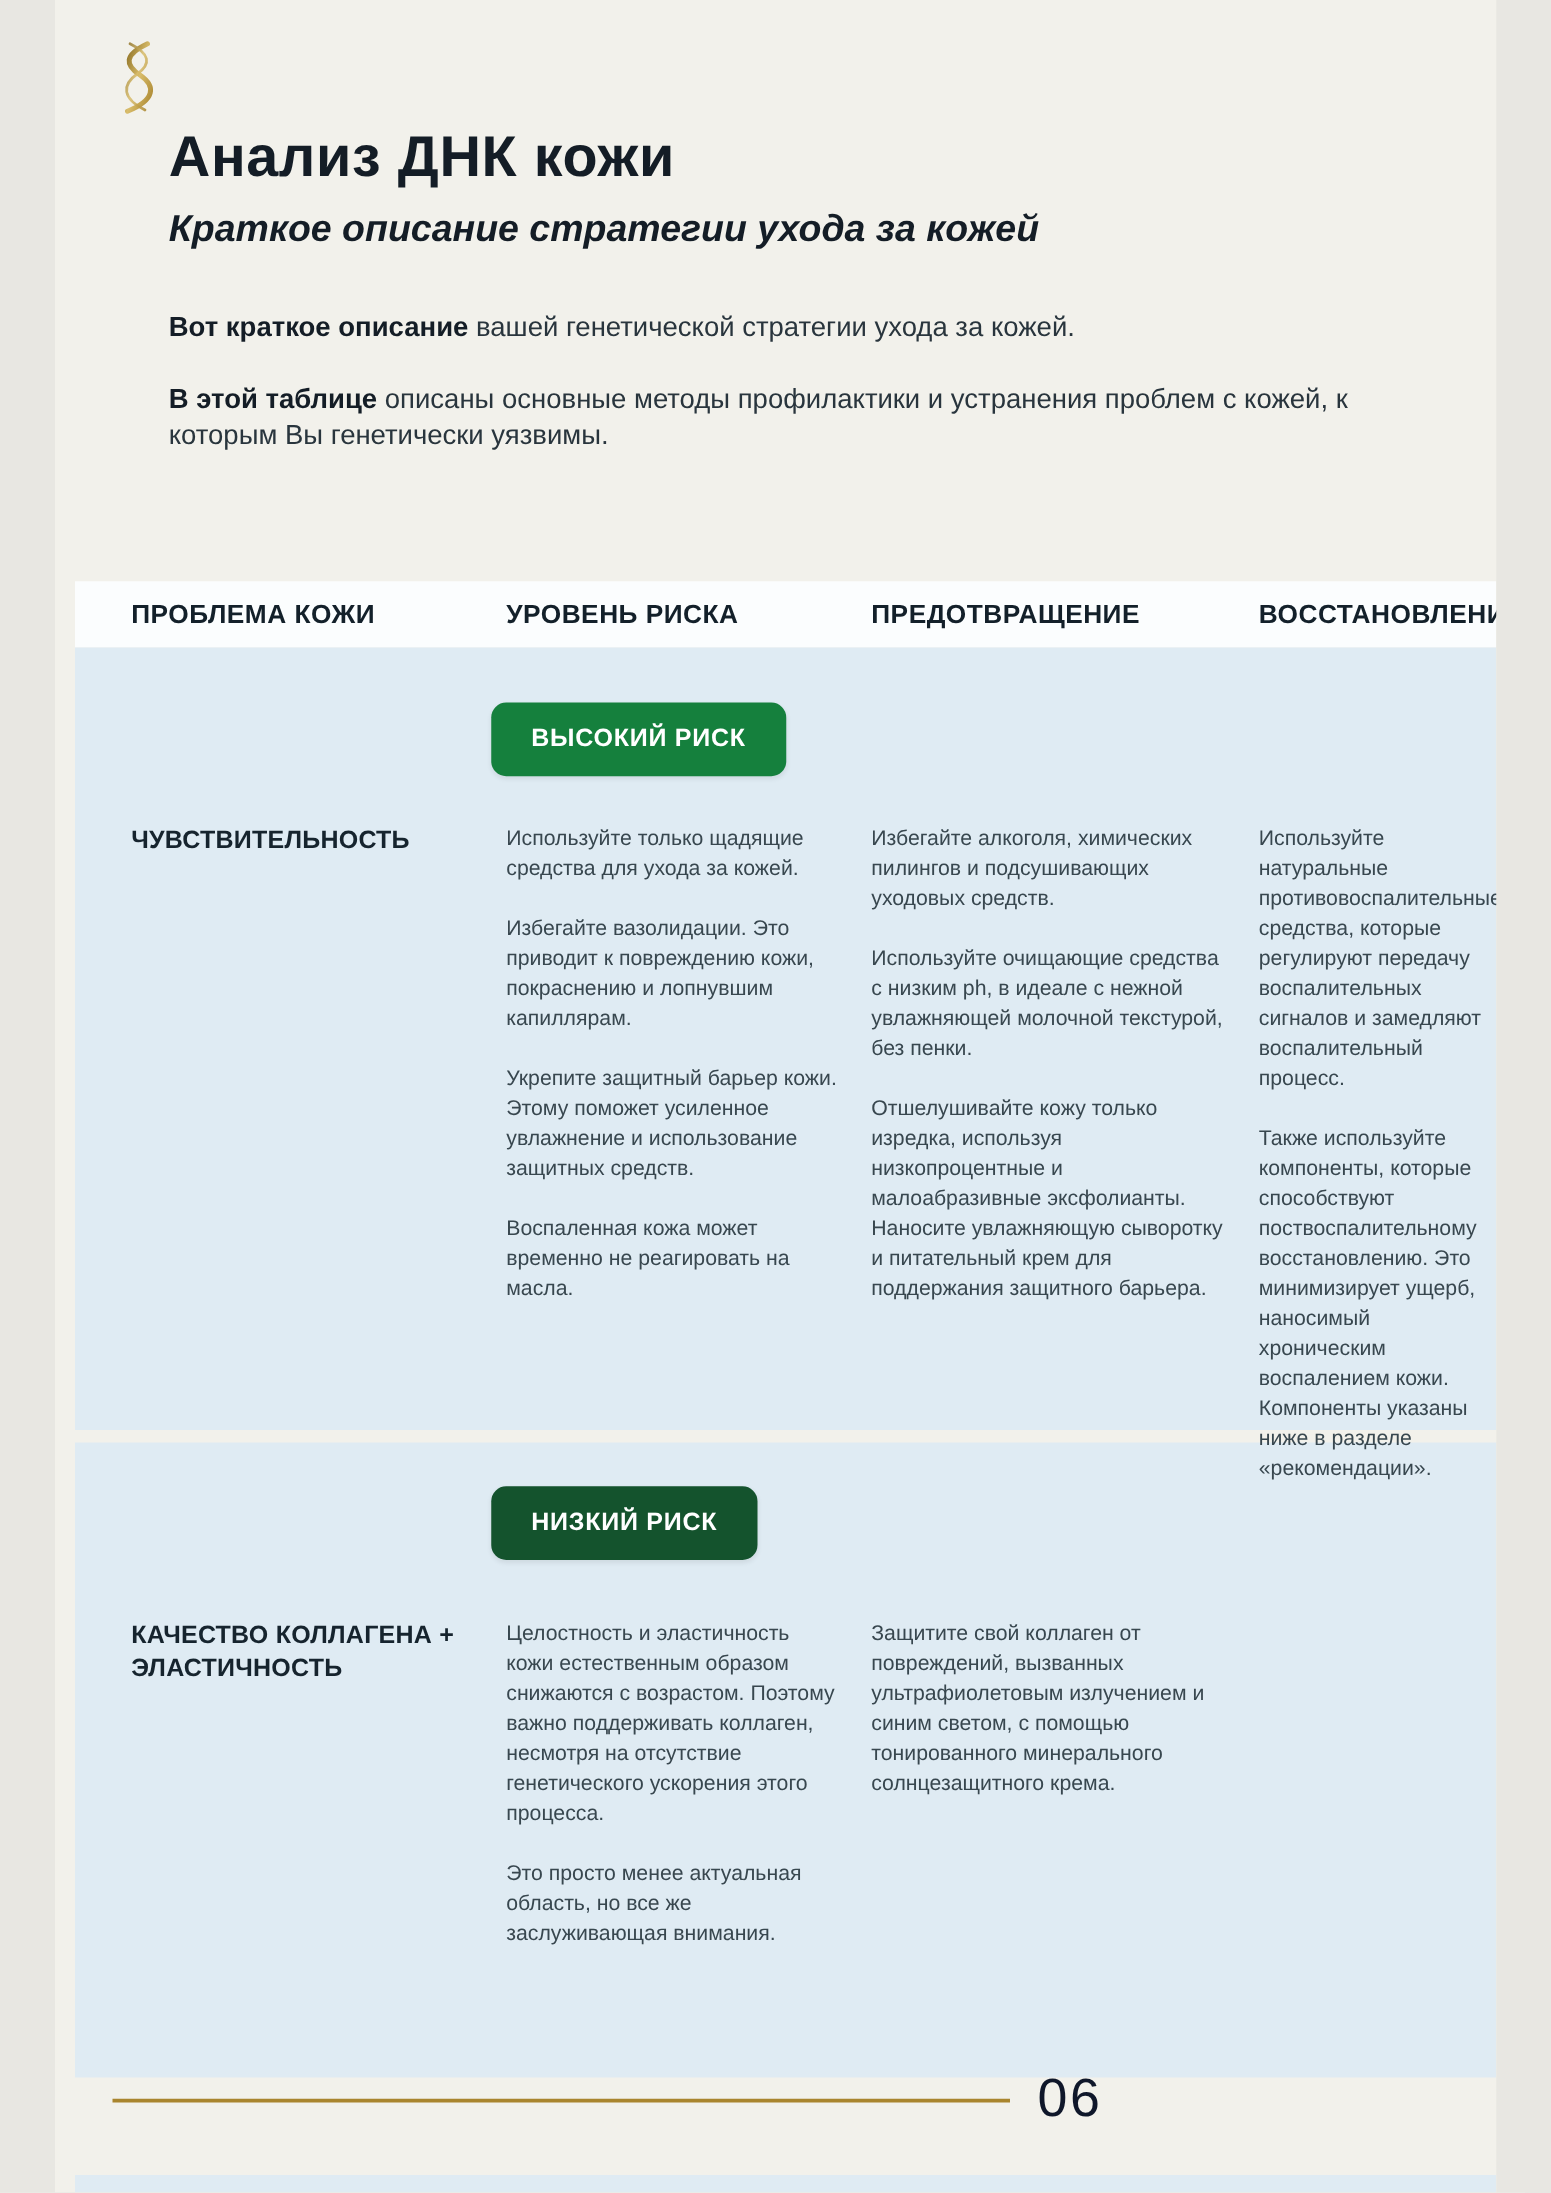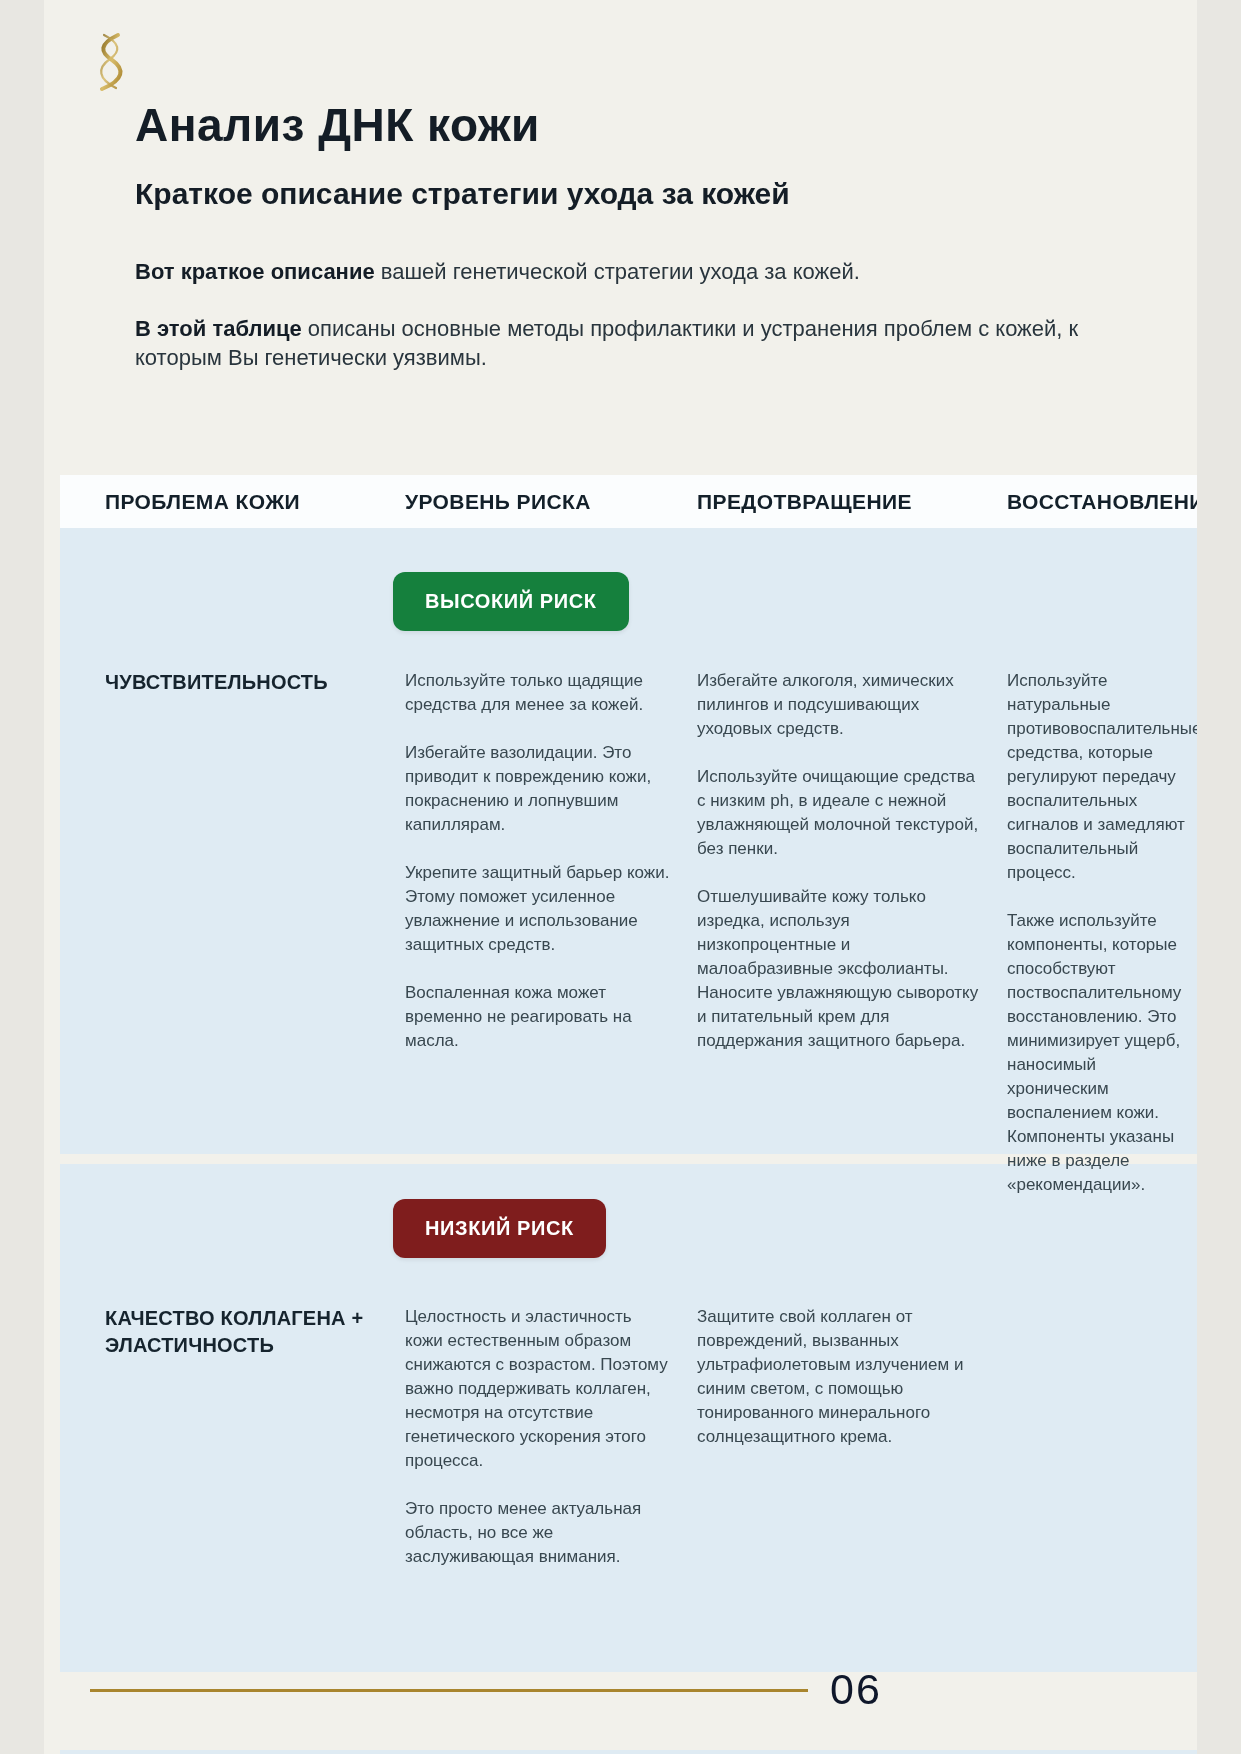--- a/index.html
+++ b/index.html
@@ -17,23 +17,23 @@
 
   
   .logo { position:absolute; top:32px; left:45px; width:42px; height:60px; }
 
   .page-title {
     margin:102px 75px 0 75px;
     font-size:46px; font-weight:800; letter-spacing:0.5px;
     color:#141d26; line-height:1;
   }
   .page-subtitle {
-    margin:31px 75px 0 75px;
+    margin:21px 75px 0 75px;
     font-size:30px; font-weight:700;
-    color:#141d26; line-height:1;
+    color:#141d26; line-height:1;font-style:italic;
   }
   .intro { margin:0 95px 0 75px; font-size:22px; color:#29353d; line-height:1.35; }
   .intro b { color:#141d26; }
   .intro.first { margin-top:48px; }
   .intro.second { margin-top:27px; }
 
   
   .grid {
     display:grid;
     grid-template-columns:300px 292px 310px 1fr;
@@ -139,21 +139,21 @@
       <div></div>
       <div>
         <span class="risk-badge" style="background-color: #15803d;">ВЫСОКИЙ РИСК</span>
       </div>
       <div></div>
         <div></div>
     </div>
     <div class="grid row-content">
       <div class="problem-cell">ЧУВСТВИТЕЛЬНОСТЬ</div>
       <div class="body-cell">
-          <p>Используйте только щадящие средства для менее за кожей.</p>
+          <p>Используйте только щадящие средства для ухода за кожей.</p>
           <p>Избегайте вазолидации. Это приводит к повреждению кожи, покраснению и лопнувшим капиллярам.</p>
           <p>Укрепите защитный барьер кожи. Этому поможет усиленное увлажнение и использование защитных средств.</p>
           <p>Воспаленная кожа может временно не реагировать на масла.</p>
         </div>
       <div class="body-cell">
           <p>Избегайте алкоголя, химических пилингов и подсушивающих уходовых средств.</p>
           <p>Используйте очищающие средства с низким ph, в идеале с нежной увлажняющей молочной текстурой, без пенки.</p>
           <p>Отшелушивайте кожу только изредка, используя низкопроцентные и малоабразивные эксфолианты. Наносите увлажняющую сыворотку и питательный крем для поддержания защитного барьера.</p>
         </div>
       <div class="body-cell">
@@ -162,21 +162,21 @@
         </div>
     </div>
   </section>
 
   <div class="section-gap"></div>
 
   <section class="risk-section section-2">
     <div class="grid badge-row">
       <div></div>
       <div>
-        <span class="risk-badge" style="background-color: #7f1d1d;">НИЗКИЙ РИСК</span>
+        <span class="risk-badge" style="background-color: #14532d;">НИЗКИЙ РИСК</span>
       </div>
       <div></div>
         <div></div>
     </div>
     <div class="grid row-content">
       <div class="problem-cell">КАЧЕСТВО КОЛЛАГЕНА + ЭЛАСТИЧНОСТЬ</div>
       <div class="body-cell">
           <p>Целостность и эластичность кожи естественным образом снижаются с возрастом. Поэтому важно поддерживать коллаген, несмотря на отсутствие генетического ускорения этого процесса.</p>
           <p>Это просто менее актуальная область, но все же заслуживающая внимания.</p>
         </div>

